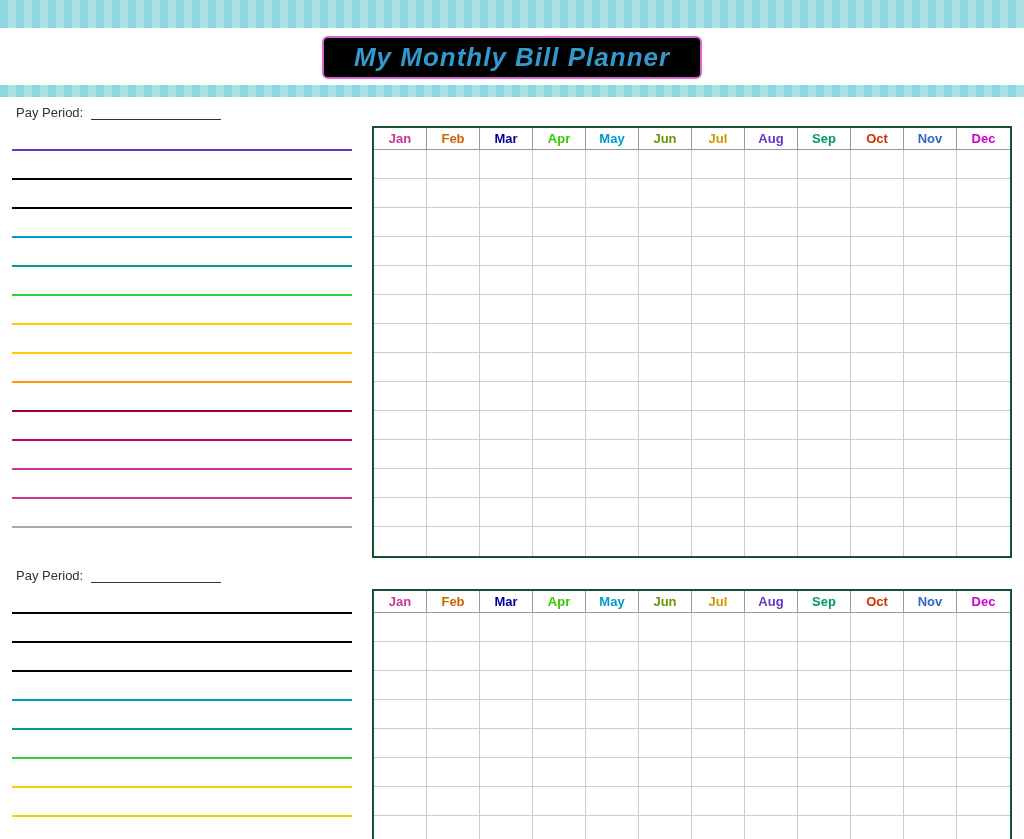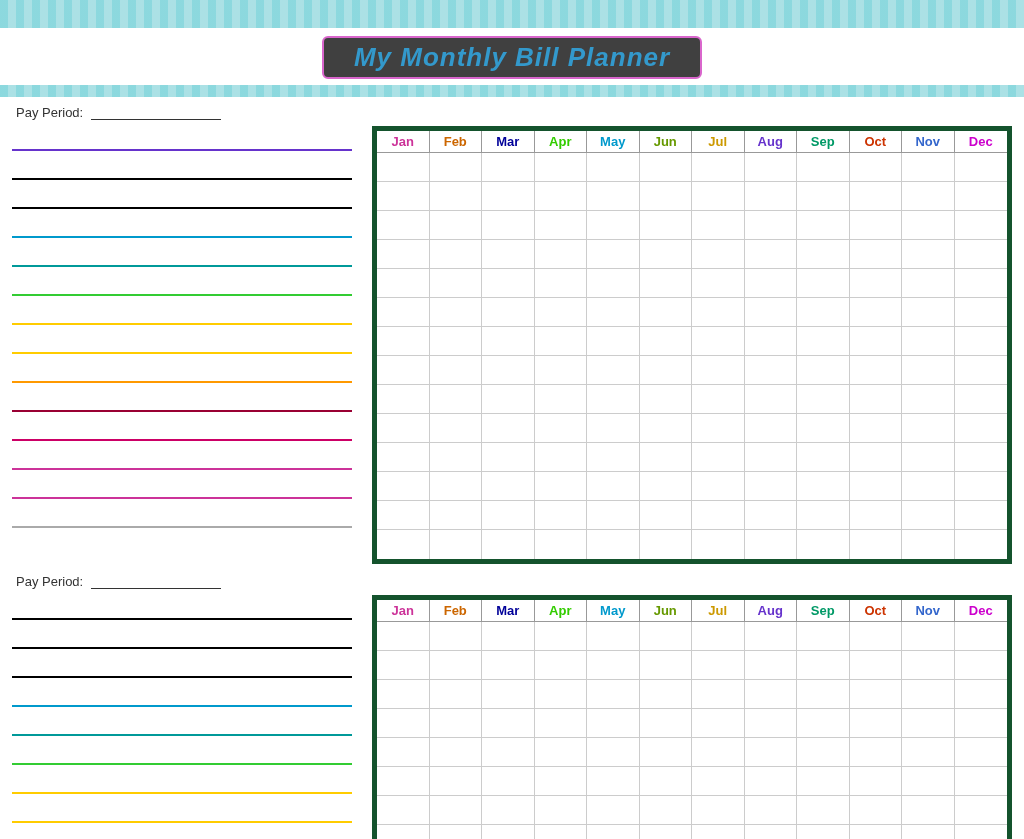--- a/index.html
+++ b/index.html
@@ -28,21 +28,21 @@
       justify-content: center;
       align-items: center;
       padding: 8px 0 6px 0;
       background: #fff;
     }
 
     .title-box {
       border: 2px solid #d966cc;
       border-radius: 6px;
       padding: 4px 30px;
-      background: #404040;
+      background: #000000;
     }
 
     .title-text {
       font-size: 26px;
       font-weight: bold;
       font-style: italic;
       color: #3399cc;
       letter-spacing: 1px;
       white-space: nowrap;
     }
@@ -104,21 +104,21 @@
     }
 
     .colored-line {
       height: 2.5px;
       width: 340px;
     }
 
     
     .grid-container {
       flex: 1;
-      border: 5px solid #14532d;
+      border: 2px solid #14532d;
     }
 
     .month-header {
       display: grid;
       grid-template-columns: repeat(12, 1fr);
       border-bottom: 1px solid #999;
     }
 
     .month-cell {
       text-align: center;

